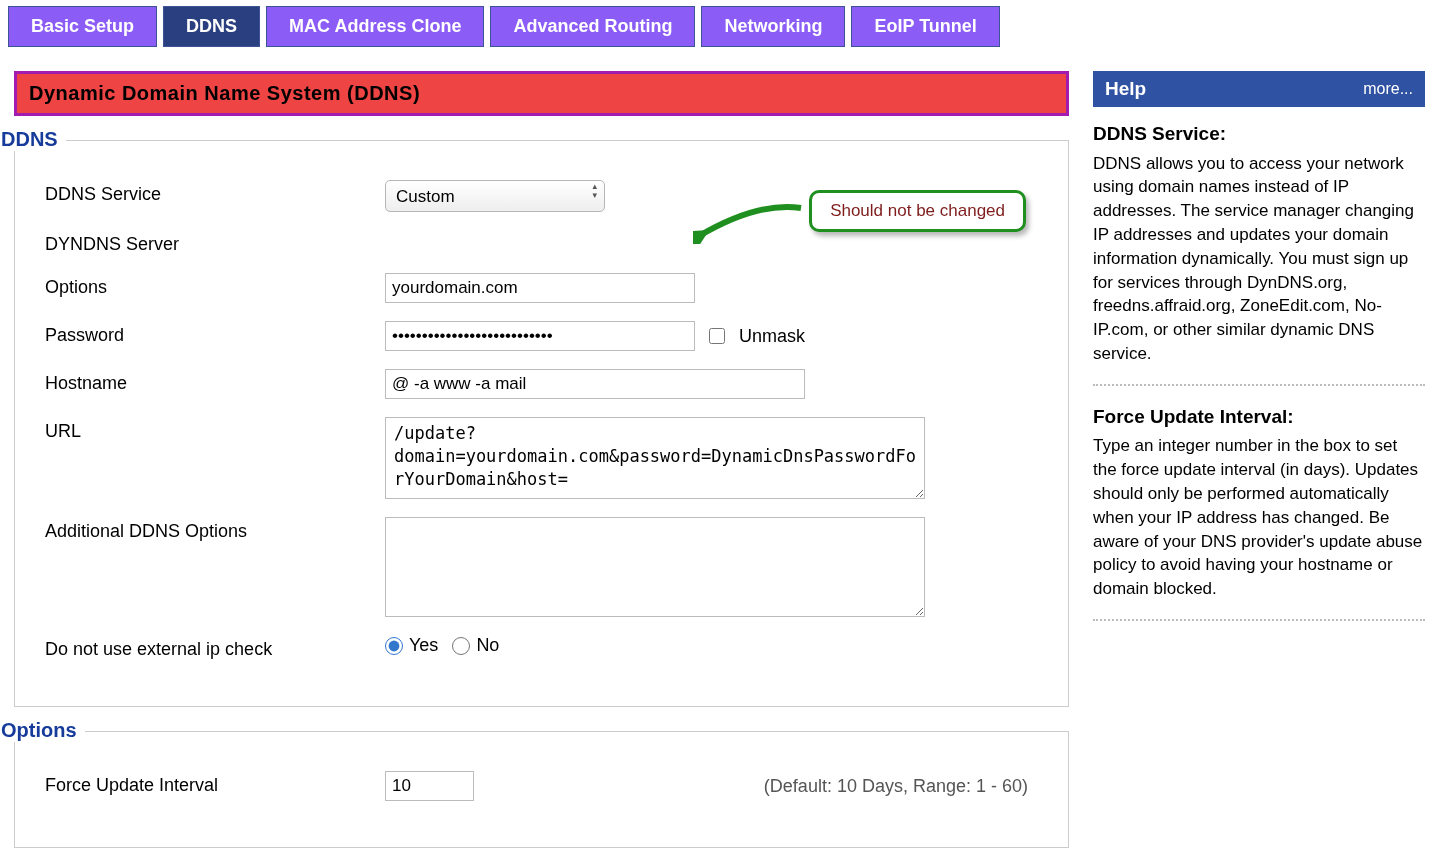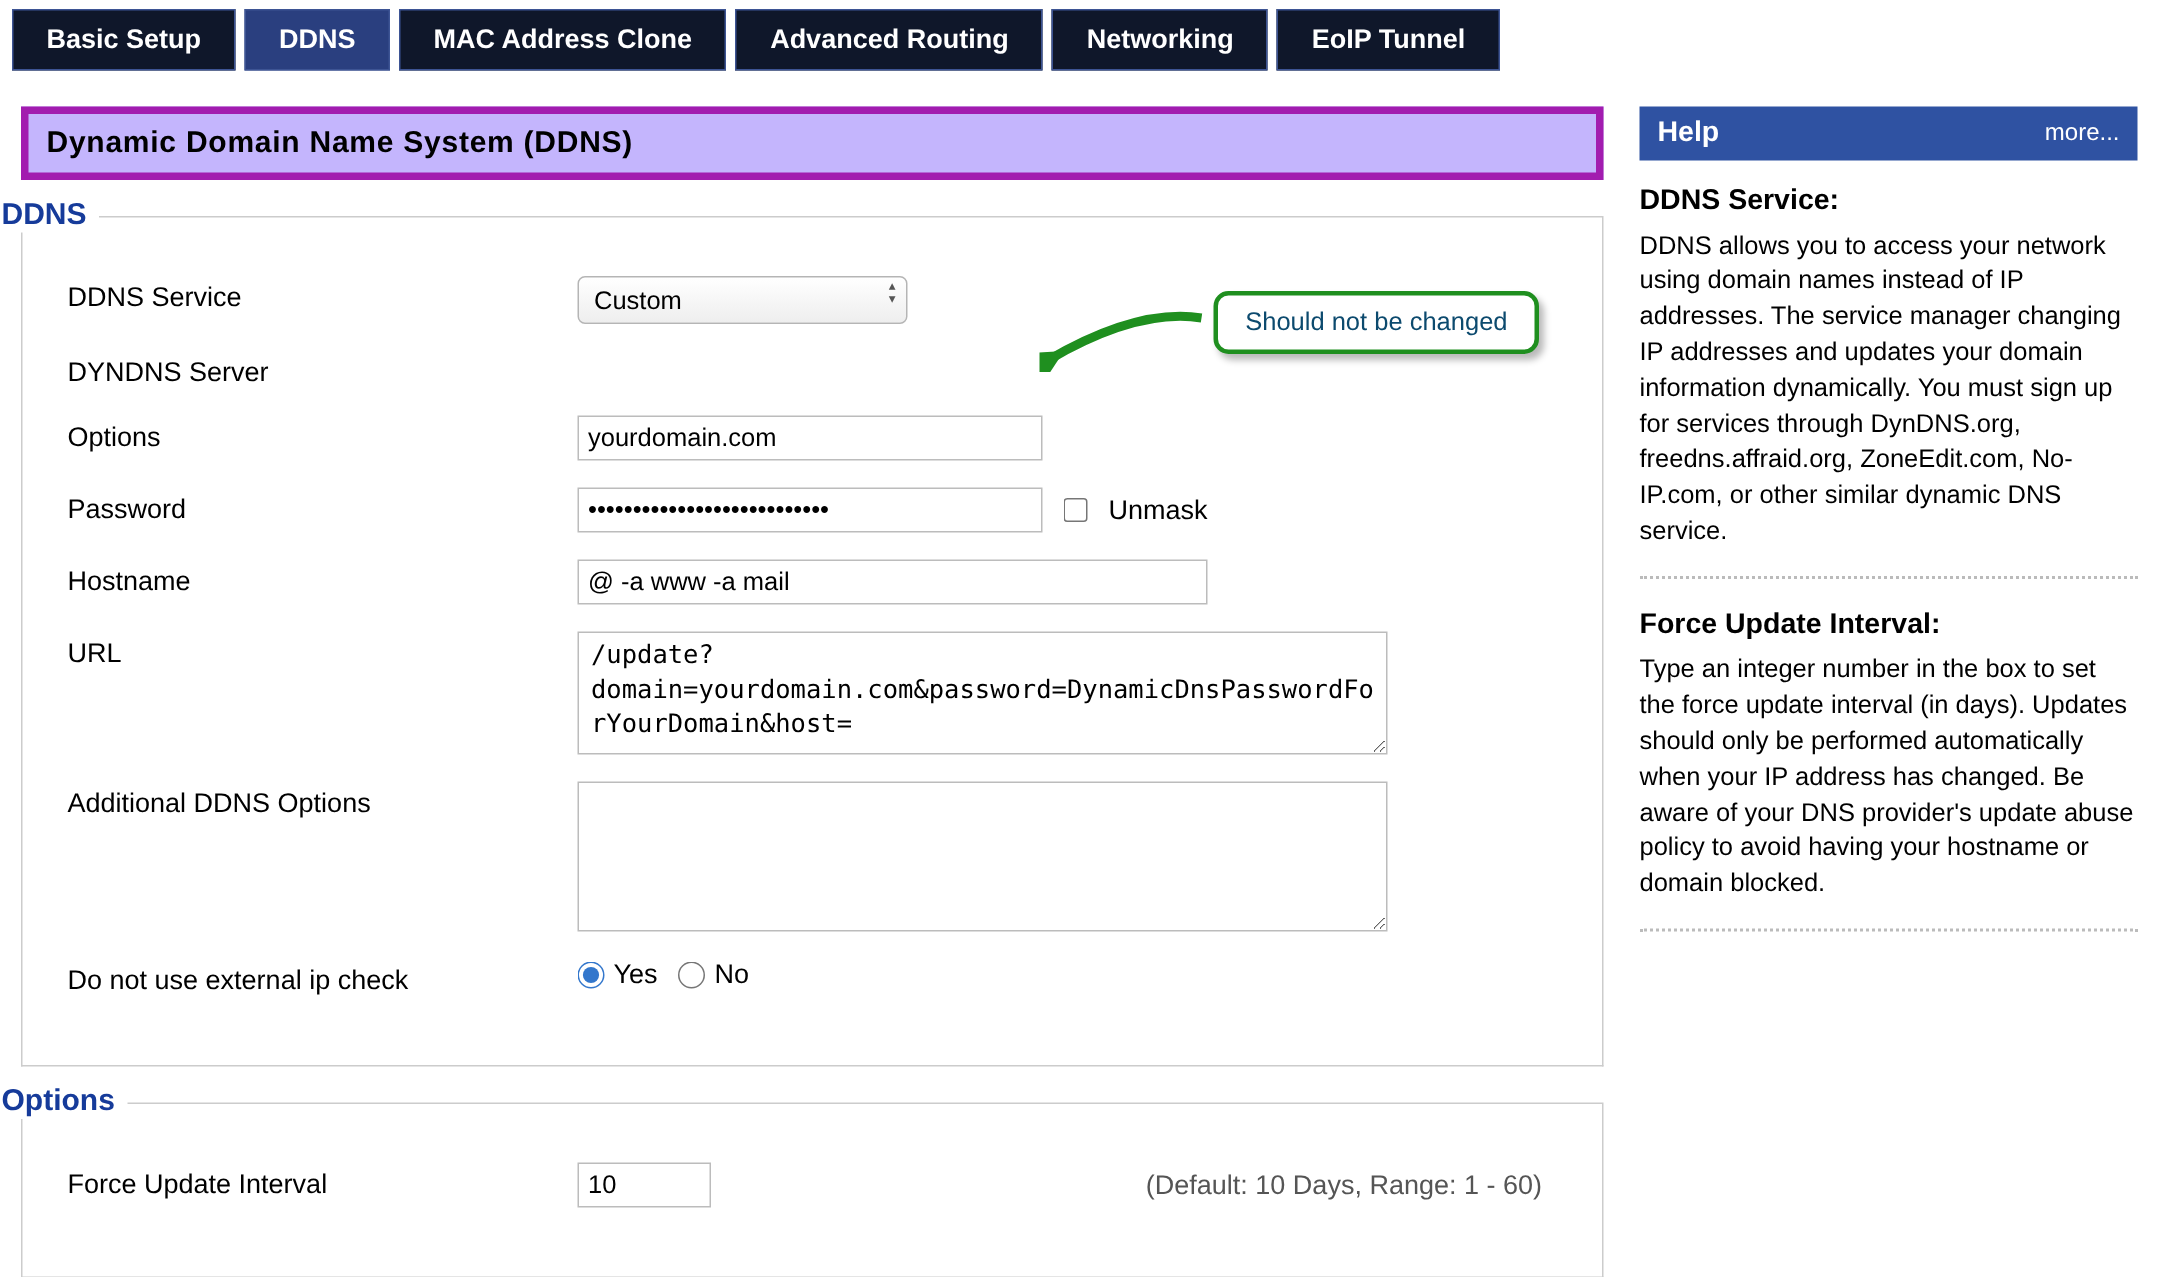--- a/index.html
+++ b/index.html
@@ -11,21 +11,21 @@
       padding: 0;
     }
     
     .tabs {
       display: flex;
       gap: 6px;
       padding: 6px 8px 0 8px;
       background: #fff;
     }
     .tab {
-      background: #0f172a;
+      background: #8b5cf6;
       color: #fff;
       font-weight: bold;
       font-size: 18px;
       padding: 9px 22px;
       border: 1px solid #3d5494;
       cursor: pointer;
       white-space: nowrap;
     }
     .tab.active {
       background: #2a3f7f;
@@ -34,25 +34,25 @@
     .wrapper {
       display: flex;
       align-items: flex-start;
       gap: 24px;
       margin: 24px 14px 0 14px;
     }
     .main-col { flex: 1 1 auto; min-width: 0; }
     .side-col { width: 332px; flex: 0 0 332px; }
     
     .page-title {
-      background: #c4b5fd;
+      background: #ef4444;
       font-weight: bold;
       font-size: 20px;
       padding: 8px 12px;
-      border: 5px solid #a21caf;
+      border: 3px solid #a21caf;
       letter-spacing: 0.5px;
     }
     
     .fs {
       margin-top: 24px;
       border: 1px solid #ccc;
       border-top: none;
       padding: 22px 30px 28px 30px;
       position: relative;
     }
@@ -145,21 +145,21 @@
       position: relative;
       height: 0;
     }
     .callout {
       position: absolute;
       top: -6px;
       right: 12px;
       border: 3px solid #1f8f1f;
       border-radius: 10px;
       background: #fff;
-      color: #0c4a6e;
+      color: #7f1d1d;
       padding: 8px 18px;
       font-size: 17px;
       box-shadow: 3px 4px 5px rgba(0,0,0,0.28);
     }
     .arrow-svg {
       position: absolute;
       top: 6px;
       right: 235px;
       width: 110px;
       height: 42px;

